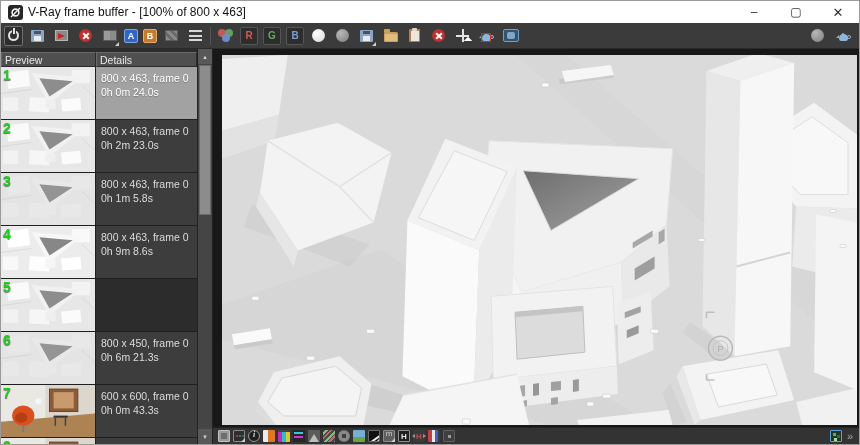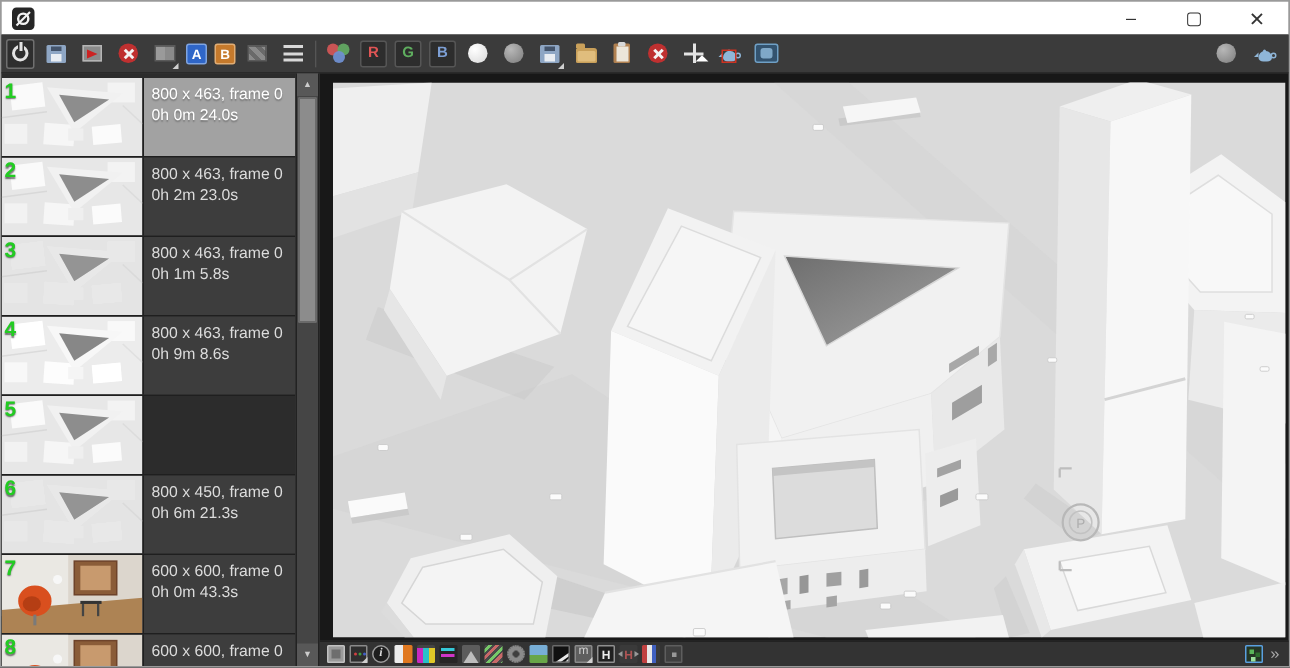--- a/index.html
+++ b/index.html
@@ -181,20 +181,21 @@
 
 <div class="window">
 
   <div class="titlebar">
     <span class="app-logo">
       <svg width="11" height="11" viewBox="0 0 11 11">
           <circle cx="5.5" cy="5.5" r="3.4" fill="none" stroke="#f2f2f2" stroke-width="1.6"></circle>
           <line x1="1" y1="10" x2="10" y2="1" stroke="#f2f2f2" stroke-width="1.4"></line>
         </svg>
     </span>
+    <span class="title-text">V-Ray frame buffer - [100% of 800 x 463]</span>
     <span class="win-controls">
       <span class="win-btn">–</span>
       <span class="win-btn">▢</span>
       <span class="win-btn close">✕</span>
     </span>
   </div>
 
   <div class="toolbar">
     <span class="tbtn boxed">
         <span class="ico-power"></span>
@@ -279,20 +280,24 @@
             <span class="spout"></span>
             <span class="handle"></span>
           </span>
       </span>
     </span>
   </div>
 
   <div class="main">
 
     <div class="history">
+      <div class="hist-header">
+        <span class="hcell preview">Preview</span>
+        <span class="hcell details">Details</span>
+      </div>
       <div id="history-rows">
   <div class="hrow">
     <div class="pcell thumb-city">
       <svg class="svg-city" viewBox="0 0 93 51" preserveAspectRatio="none">
         <rect width="93" height="51" fill="#e7e7e7"></rect>
         <rect x="6" y="4" width="22" height="16" fill="#fafafa" transform="rotate(-7 17 12)"></rect>
         <rect x="70" y="3" width="18" height="13" fill="#f3f3f3"></rect>
         <rect x="2" y="30" width="15" height="13" fill="#f2f2f2"></rect>
         <rect x="28" y="30" width="20" height="14" fill="#f6f6f6" transform="rotate(4 38 37)"></rect>
         <rect x="60" y="31" width="19" height="12" fill="#fbfbfb" transform="rotate(-5 69 37)"></rect>

